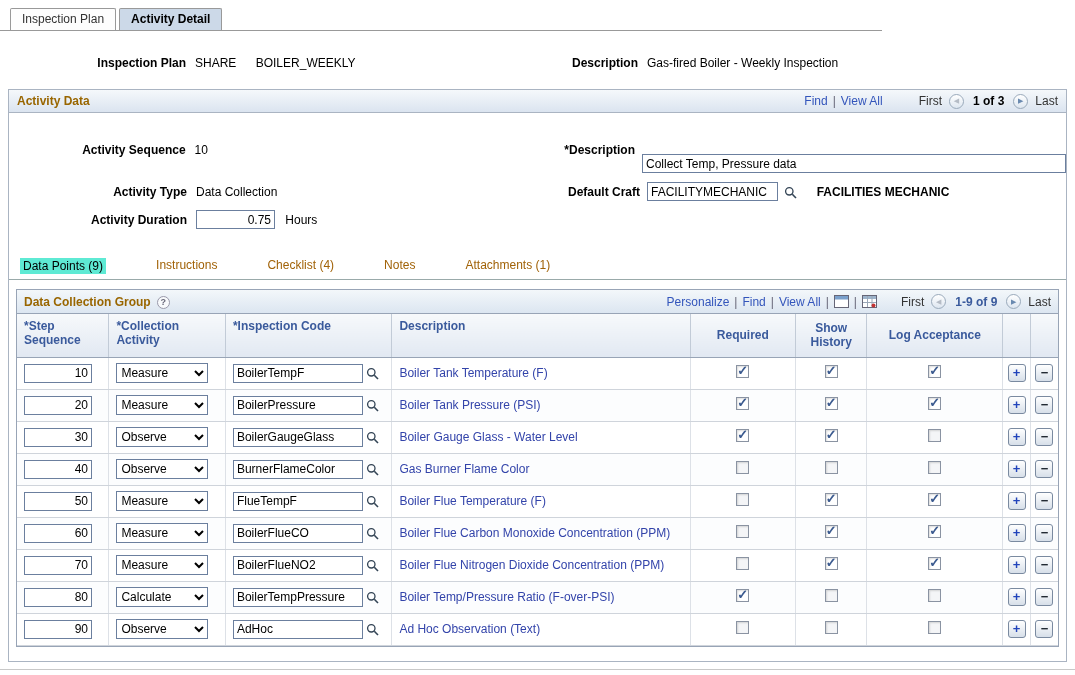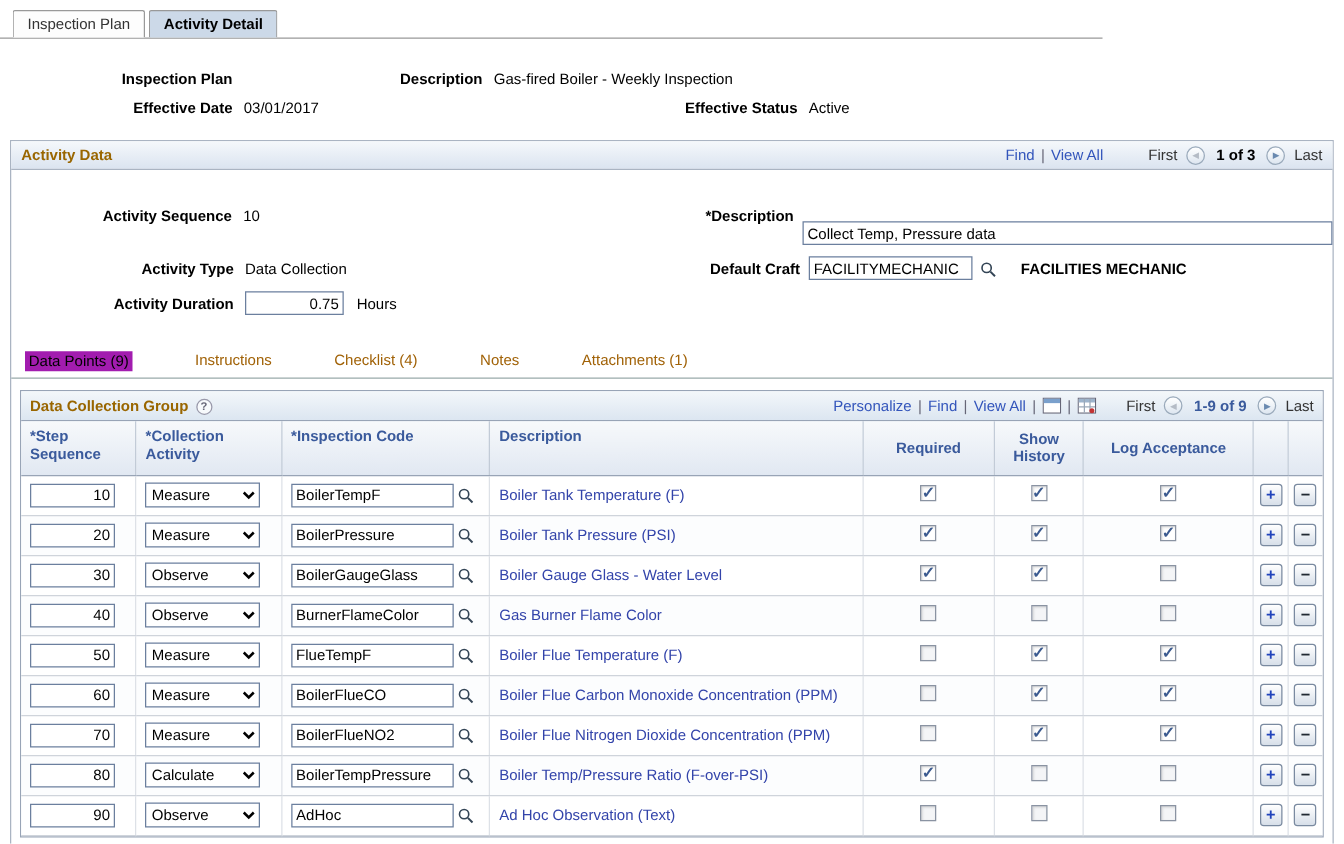--- a/index.html
+++ b/index.html
@@ -64,21 +64,21 @@
   .in-desc { width: 424px; margin-top: 28px; }
   .in-craft { width: 131px; }
   .in-dur { width: 79px; text-align: right; }
   .craft-display { margin-left: 16px; font-weight: bold; }
   .unit { margin-left: 7px; }
   .mag { display: inline-flex; margin-left: 3px; cursor: pointer; vertical-align: middle; }
 
   
   .subtabs { display: flex; padding: 16px 0 5px 14px; border-bottom: 1px solid #9aa; }
   .subtab { margin-right: 50px; color: #a16207; cursor: pointer; white-space: nowrap; }
-  .subtab.active { background: #a21caf; color: #000; padding: 1px 3px; margin-left: -3px; }
+  .subtab.active { background: #5eead4; color: #000; padding: 1px 3px; margin-left: -3px; }
 
   
   .grid { margin: 9px 7px 14px; border: 1px solid #98a4b6; }
   .grid-titlebar {
     display: flex; align-items: center; justify-content: space-between;
     height: 24px; padding: 0 7px; background: linear-gradient(#f3f7fa, #dce6f1);
     border-bottom: 1px solid #98a4b6;
   }
   .grid-title-left { display: flex; align-items: flex-end; gap: 6px; }
   .help-icon {
@@ -137,28 +137,26 @@
 <div class="page">
 
   <div class="tabbar">
     <div class="tab">Inspection Plan</div>
     <div class="tab active">Activity Detail</div>
   </div>
 
   <div class="header-area">
     <div class="hrow">
       <div class="hlabel">Inspection Plan</div>
+      <div class="hval1">
+        <span class="v1">SHARE</span>
+        <span>BOILER_WEEKLY</span>
+      </div>
       <div class="hlabel2">Description</div>
       <div>Gas-fired Boiler - Weekly Inspection</div>
-    </div>
-    <div class="hrow">
-      <div class="hlabel">Effective Date</div>
-      <div class="hval1">03/01/2017</div>
-      <div class="hlabel2">Effective Status</div>
-      <div>Active</div>
     </div>
   </div>
 
   <div class="groupbox">
     <div class="gb-header">
       <span class="gb-title">Activity Data</span>
       <span class="toolbar">
         <a class="tlink">Find</a>
         <span class="sep">|</span>
         <a class="tlink">View All</a>

